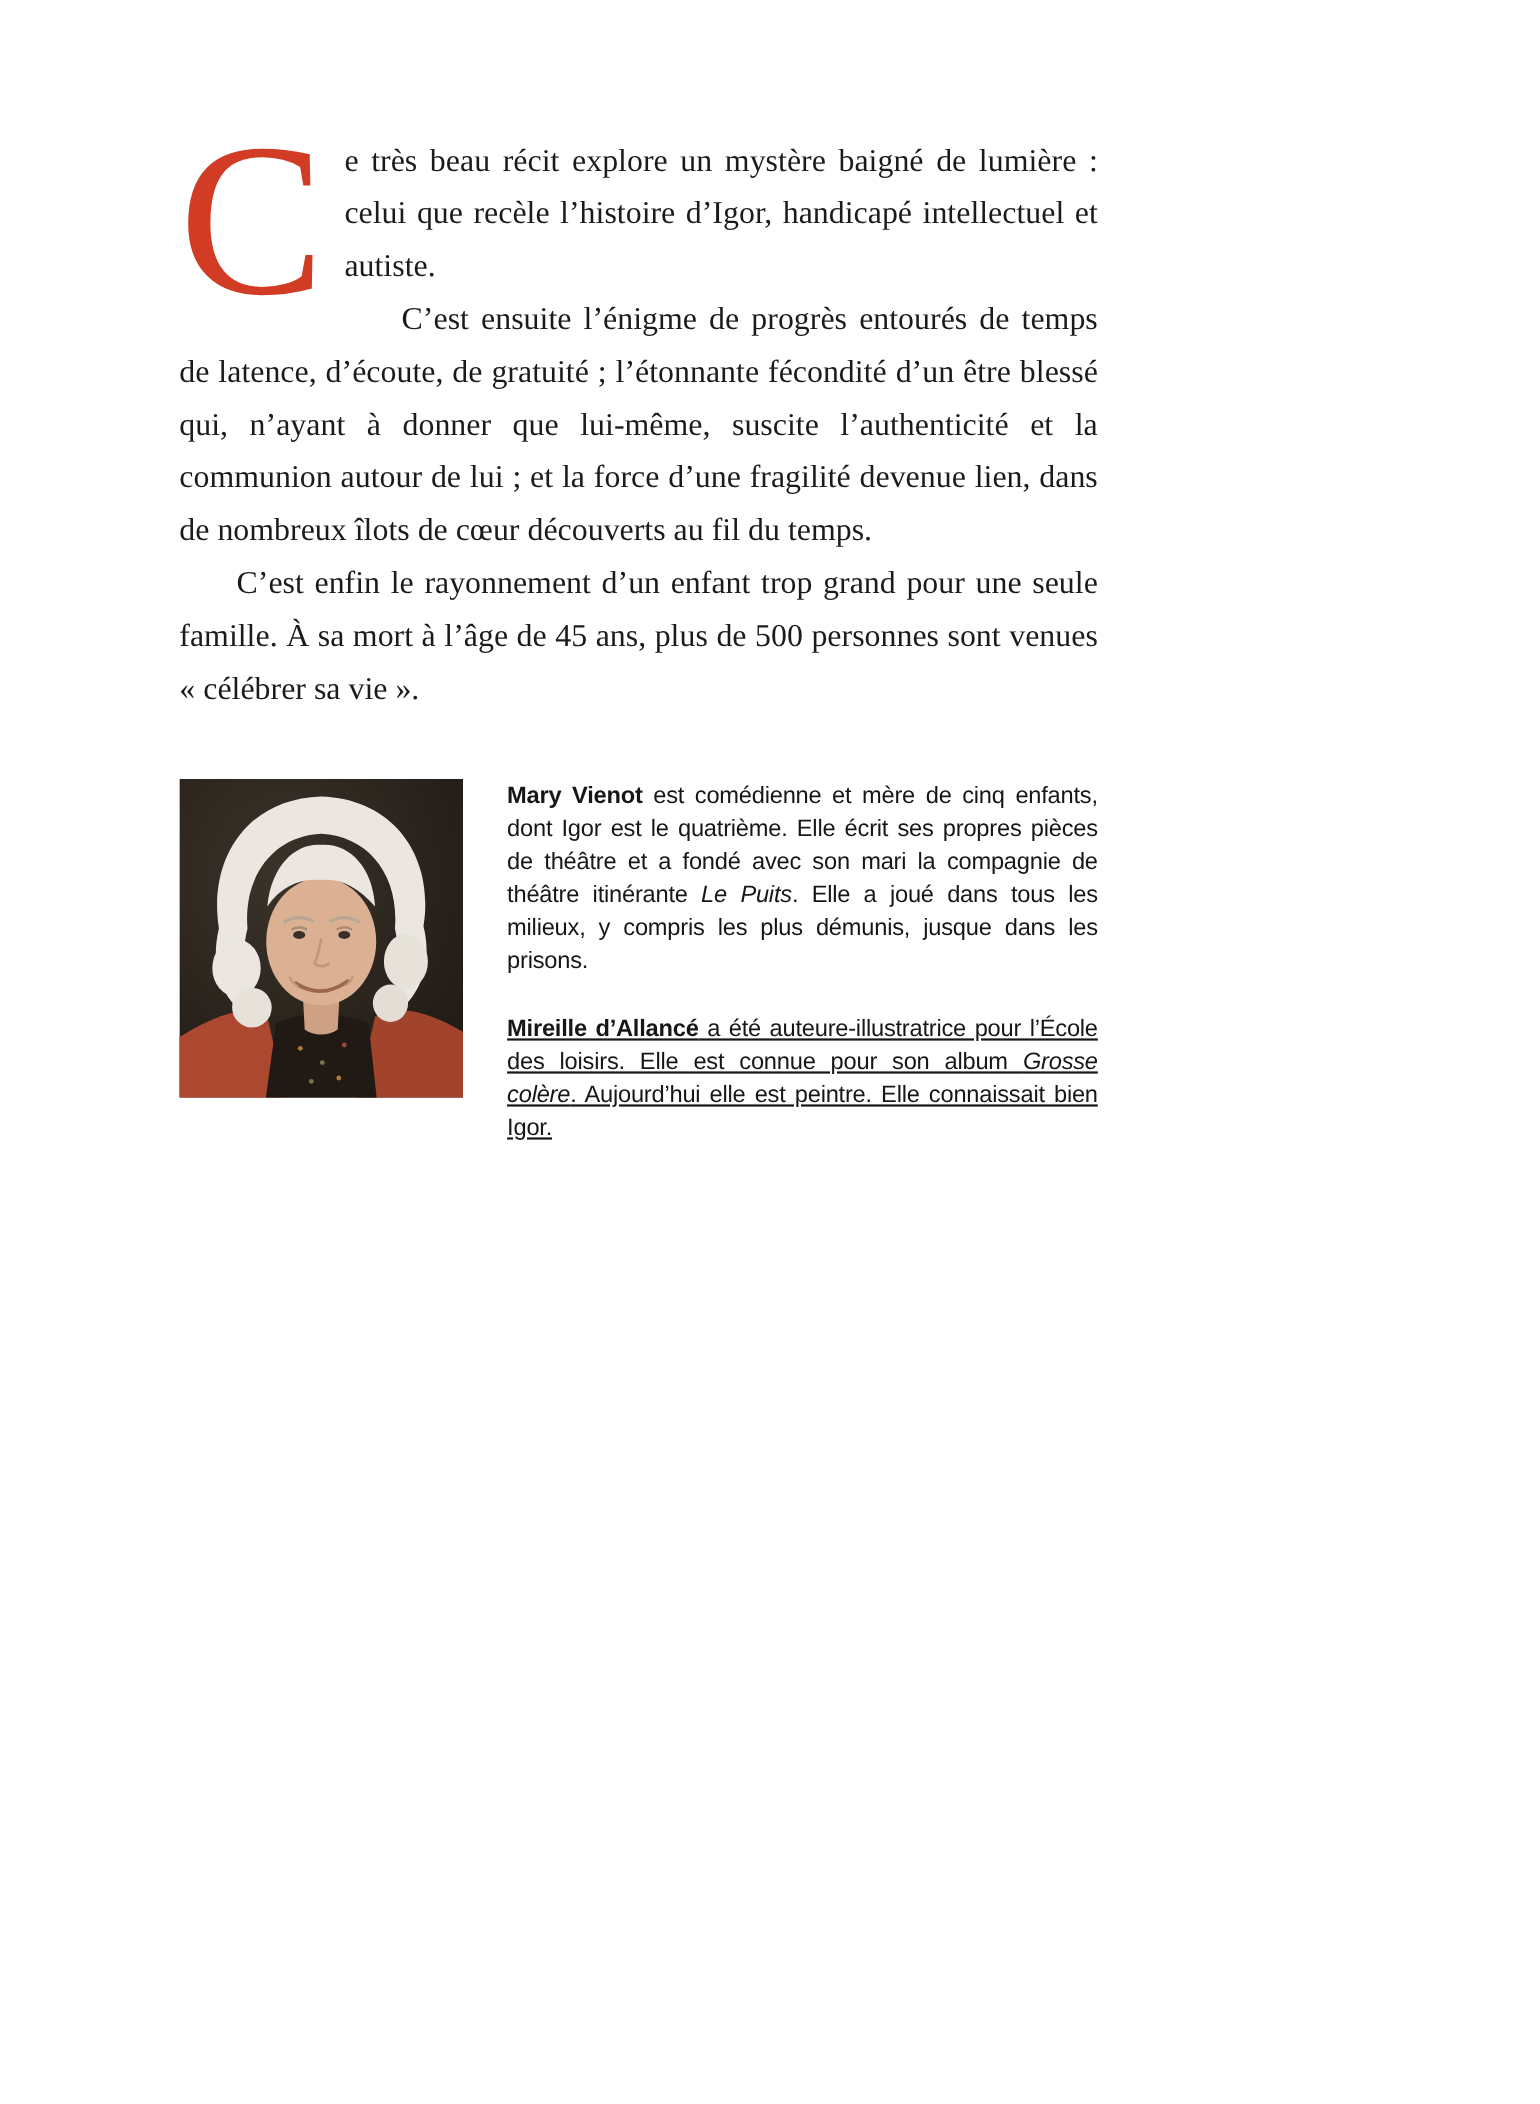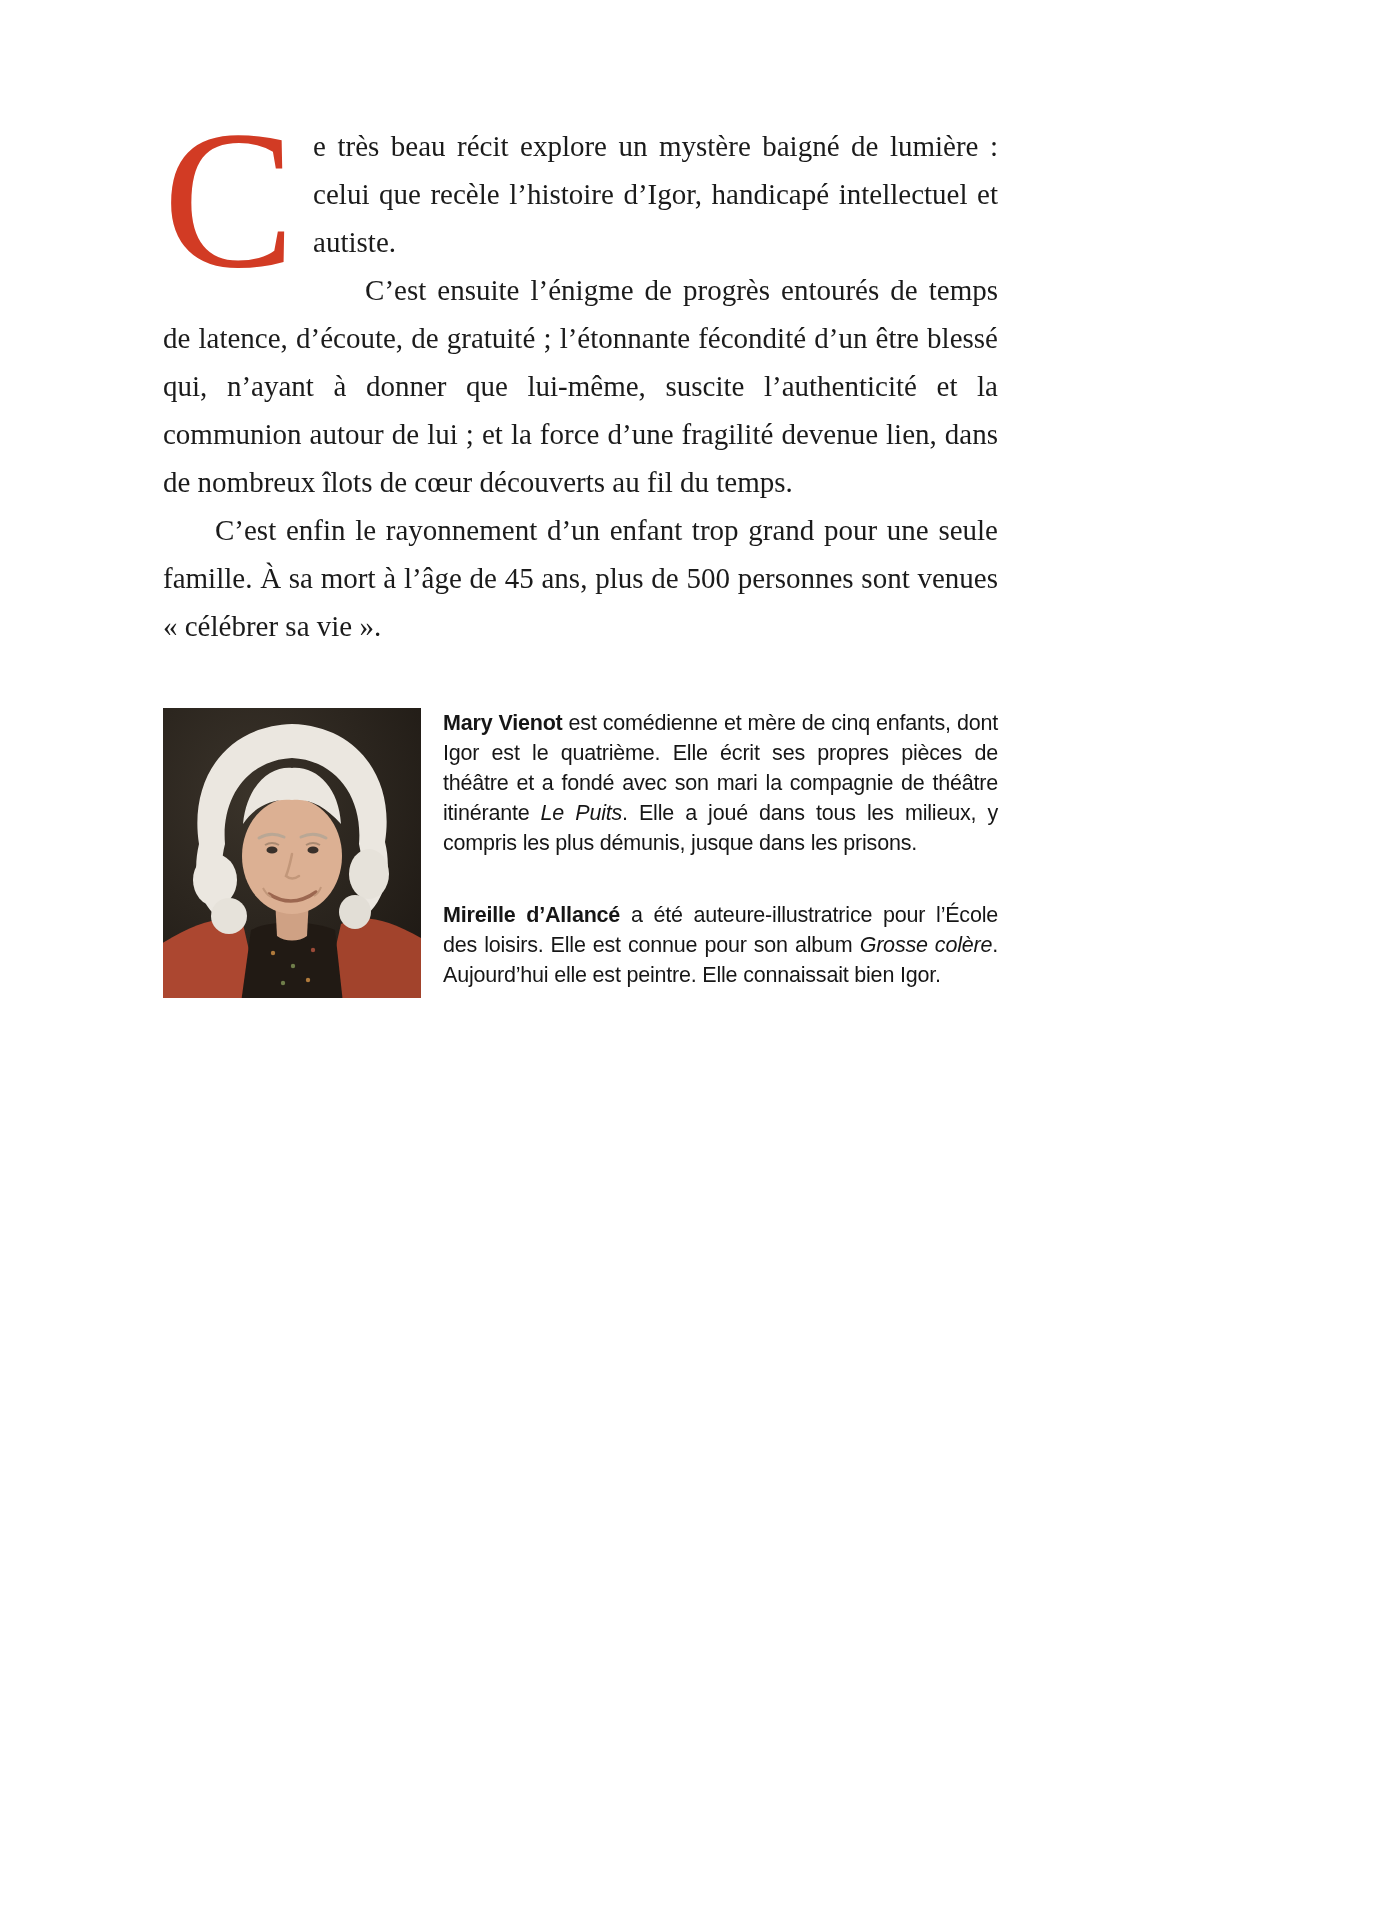--- a/index.html
+++ b/index.html
@@ -39,21 +39,21 @@
     font-size: 198px;
     line-height: 148px;
     height: 148px;
     color: #d23b24;
     margin: 4px 18px 0 0;
     font-weight: 400;
   }
   .bio-section {
     display: flex;
     align-items: flex-start;
-    gap: 22px;
+    gap: 40px;
     margin-top: 58px;
     text-indent: 0;
   }
   .photo-frame {
     flex: 0 0 258px;
     width: 258px;
     height: 290px;
     overflow: hidden;
   }
   .photo-frame svg {
@@ -68,21 +68,22 @@
     line-height: 30px;
     letter-spacing: -0.2px;
     color: #161616;
     text-align: justify;
   }
   .bio-col p {
     margin: 0;
     text-indent: 0;
   }
   .bio-col p + p {
-    margin-top: 42px;
+    margin-top: 32px;
+    text-decoration: underline;
   }
   .bio-name {
     font-weight: 700;
   }
   .work-title {
     font-style: italic;
   }
 </style>
 </head>
 <body>

